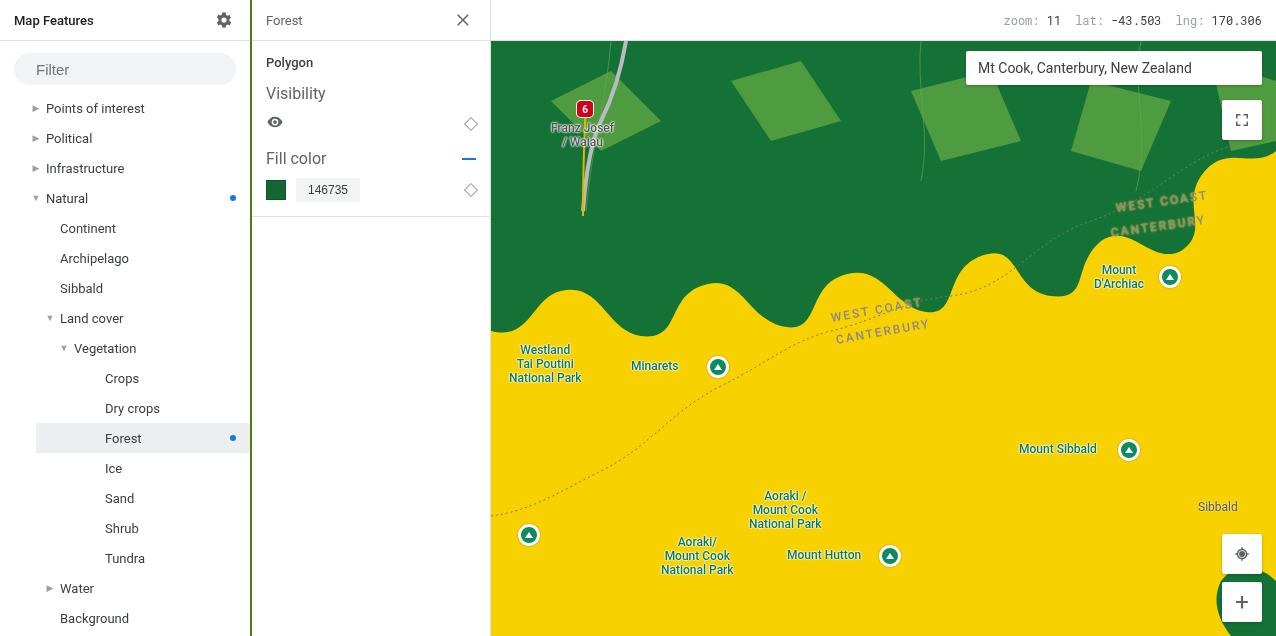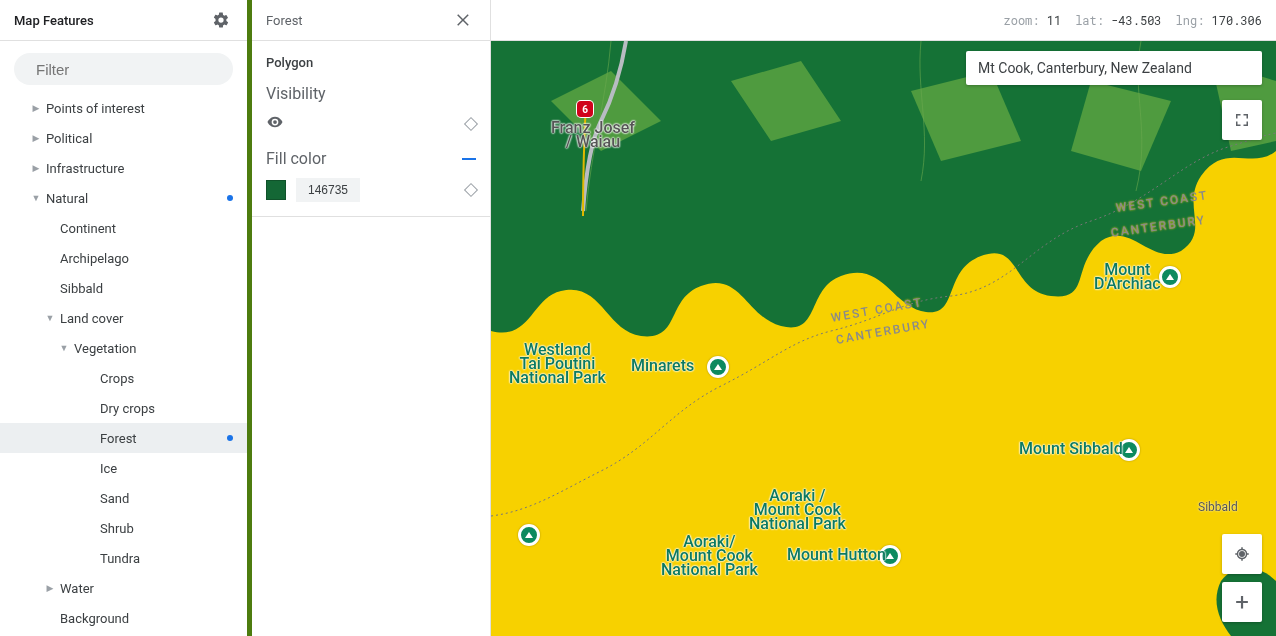--- a/index.html
+++ b/index.html
@@ -6,21 +6,21 @@
   html, body {
     margin: 0; padding: 0; height: 100%; width: 100%;
     font-family: Roboto, "Helvetica Neue", Arial, sans-serif;
     color: #3c4043; background: #fff; overflow: hidden;
   }
   .app { display: flex; width: 1276px; height: 636px; }
 
   
   .sidebar {
     width: 252px; flex: 0 0 252px;
-    border-right: 5px solid #4d7c0f;
+    border-right: 2px solid #4d7c0f;
     display: flex; flex-direction: column;
   }
   .sidebar-header {
     height: 41px; display: flex; align-items: center;
     padding: 0 14px; border-bottom: 1px solid #e0e0e0;
   }
   .sidebar-title { font-size: 13px; font-weight: 500; color: #202124; flex: 1; }
   .icon-btn {
     width: 24px; height: 24px; display: flex; align-items: center; justify-content: center;
     color: #5f6368; cursor: pointer; border-radius: 4px;
@@ -48,21 +48,21 @@
     transform-origin: center;
   }
   .tree-label { flex: 1; color: #3c4043; }
   .mod-dot {
     width: 6px; height: 6px; border-radius: 50%; background: #1a73e8;
     margin-left: 4px;
   }
   .ind1 { padding-left: 30px; }
   .ind2 { padding-left: 44px; }
   .ind3 { padding-left: 58px; }
-  .ind4 { padding-left: 84px; }
+  .ind4 { padding-left: 53px; margin-left: 36px; }
 
   
   .panel {
     width: 239px; flex: 0 0 239px;
     border-right: 1px solid #e0e0e0;
     display: flex; flex-direction: column;
   }
   .panel-header {
     height: 41px; display: flex; align-items: center;
     padding: 0 14px; border-bottom: 1px solid #e0e0e0;
@@ -119,21 +119,21 @@
     background:#fff; border-radius:2px;
     box-shadow:0 1px 3px rgba(0,0,0,.25);
     display:flex; align-items:center; justify-content:center;
     color:#5f6368;
   }
   .map-ctrl.full { top: 100px; width:40px; height:40px; }
   .map-ctrl.locate { bottom: 62px; width:40px; height:40px; }
   .map-ctrl.zoomin { bottom: 14px; width:40px; height:40px; font-size:24px; font-weight:400; }
 
   .poi-label {
-    position:absolute; font-size:16px; font-weight:500;
+    position:absolute; font-size:12px; font-weight:500;
     color:#0d7a5f; text-align:center; line-height:14px;
     text-shadow:0 0 2px #fff,0 0 2px #fff,0 0 2px #fff;
     pointer-events:none; white-space:pre;
   }
   .city-label {
     position:absolute; font-size:12px; color:#555;
     text-shadow:0 0 2px #fff; pointer-events:none;
   }
   .region-label {
     position:absolute; font-size:12px; letter-spacing:2px;

